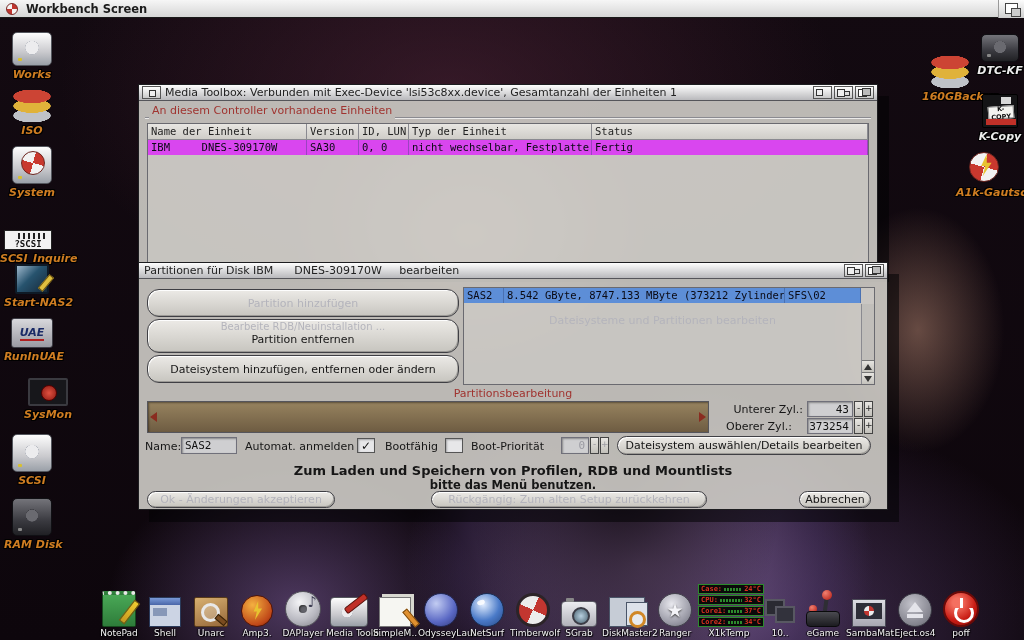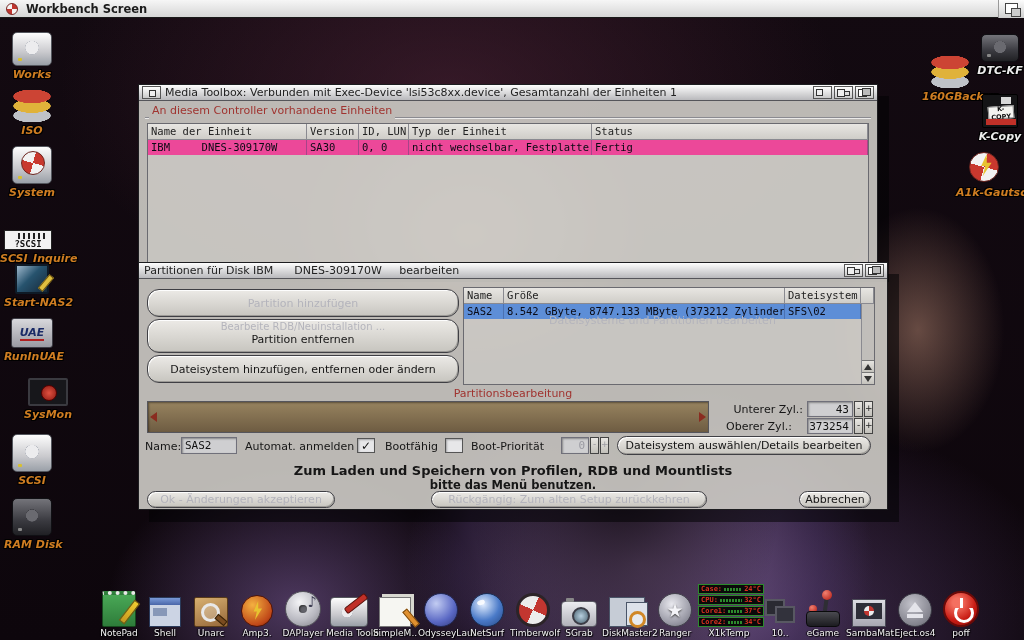--- a/index.html
+++ b/index.html
@@ -67,21 +67,21 @@
   .redlab{ color:#a03430; font-size:11px; white-space:nowrap;}
   .flabel{ font-size:11px; color:#161616; position:absolute; white-space:nowrap;}
 
   
   .mt-table{ position:absolute; left:8px; right:8px; top:22px; bottom:6px;
     border:1px solid #6a6a70; background:rgba(214,212,208,0.42);}
   .mt-head{ display:grid; grid-template-columns:159px 52px 50px 183px 1fr; height:16px;}
   .mt-head > div{ background:linear-gradient(#e8e6e2,#cfcdc8); border-right:1px solid #8a8a90;
     border-bottom:1px solid #8a8a90; font-size:10.5px; color:#222; padding:1px 3px; white-space:pre; overflow:hidden;
     font-family:"DejaVu Sans Mono",monospace;}
-  .mt-row{ display:grid; grid-template-columns:159px 52px 50px 183px 1fr; height:15px; background:#ec4899;}
+  .mt-row{ display:grid; grid-template-columns:159px 52px 50px 183px 1fr; height:15px; background:#d946ef;}
   .mt-row > div{ font-size:10.5px; color:#0a0a14; padding:1px 3px; white-space:pre; overflow:hidden;
     border-right:1px solid rgba(40,60,110,0.35); font-family:"DejaVu Sans Mono",monospace;}
   .grp-line{ position:absolute; left:6px; right:6px; top:10px; display:flex; align-items:center;}
   .grp-line .seg{ border-top:1px solid #8a8a90; box-shadow:0 1px 0 rgba(255,255,255,0.7); height:0;}
   .grp-line .seg.l{ width:4px; } .grp-line .seg.r{ flex:1; }
   .grp-line .redlab{ position:relative; top:-7px; padding:0 3px; }
 
   
   .pt-panel{ position:absolute; left:324px; top:8px; width:412px; height:98px;
     border:1px solid #6a6a70; background:rgba(214,212,208,0.45);}
@@ -350,26 +350,20 @@
     </div>
     <div class="abtn" style="left:8px; top:40px; width:312px; height:34px; flex-direction:column; justify-content:flex-start;">
       <span class="ghosttext" style="font-size:10px; line-height:13px;">Bearbeite RDB/Neuinstallation ...</span>
       <span>Partition entfernen</span>
     </div>
     <div class="abtn" style="left:8px; top:76px; width:312px; height:28px;">
       <span>Dateisystem hinzufügen, entfernen oder ändern</span>
     </div>
 
     <div class="pt-panel">
-      <div class="pt-head">
-        <div>Name</div>
-        <div>Größe</div>
-        <div>Dateisystem</div>
-        <div></div>
-      </div>
       <div class="pt-row">
         <div>SAS2</div>
         <div>8.542 GByte, 8747.133 MByte (373212 Zylinder)</div>
         <div>SFS\02</div>
       </div>
       <div class="pt-ghost ghosttext">Dateisysteme und Partitionen bearbeiten</div>
       <div class="pt-scroll">
         <div class="sarrow">
             <span class="tri-up"></span>
           </div>

